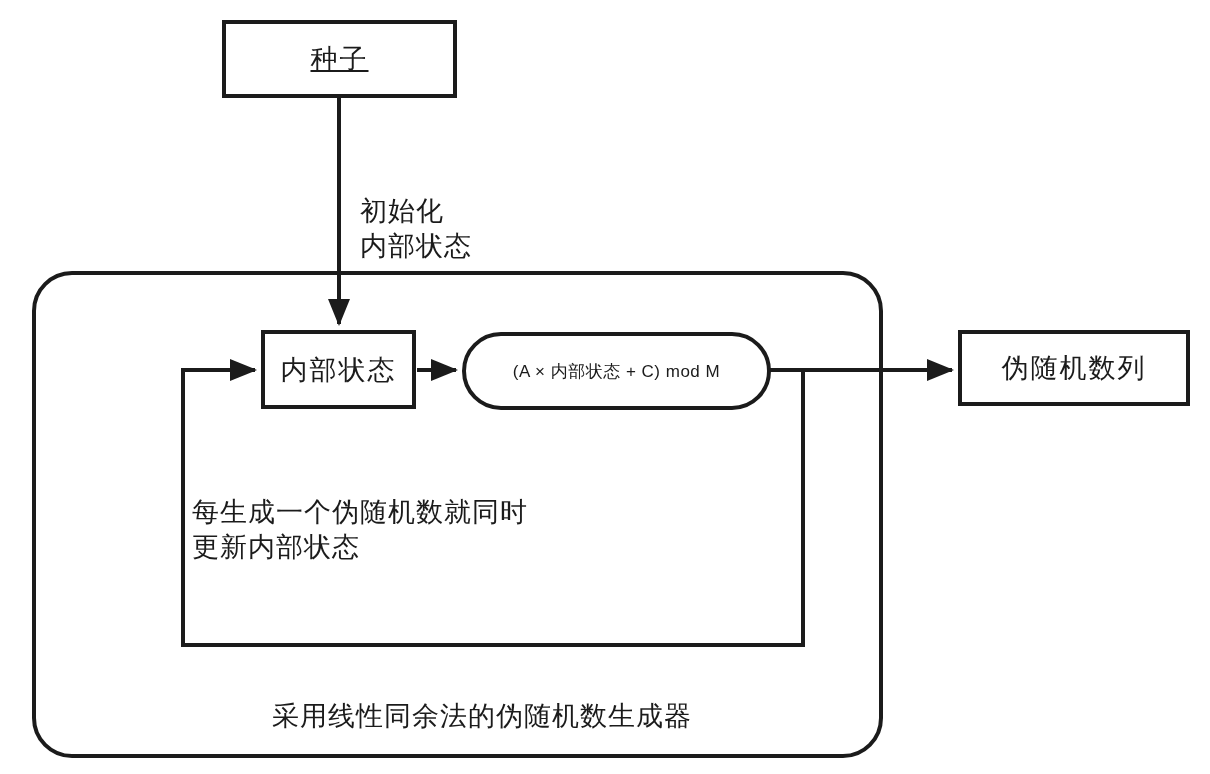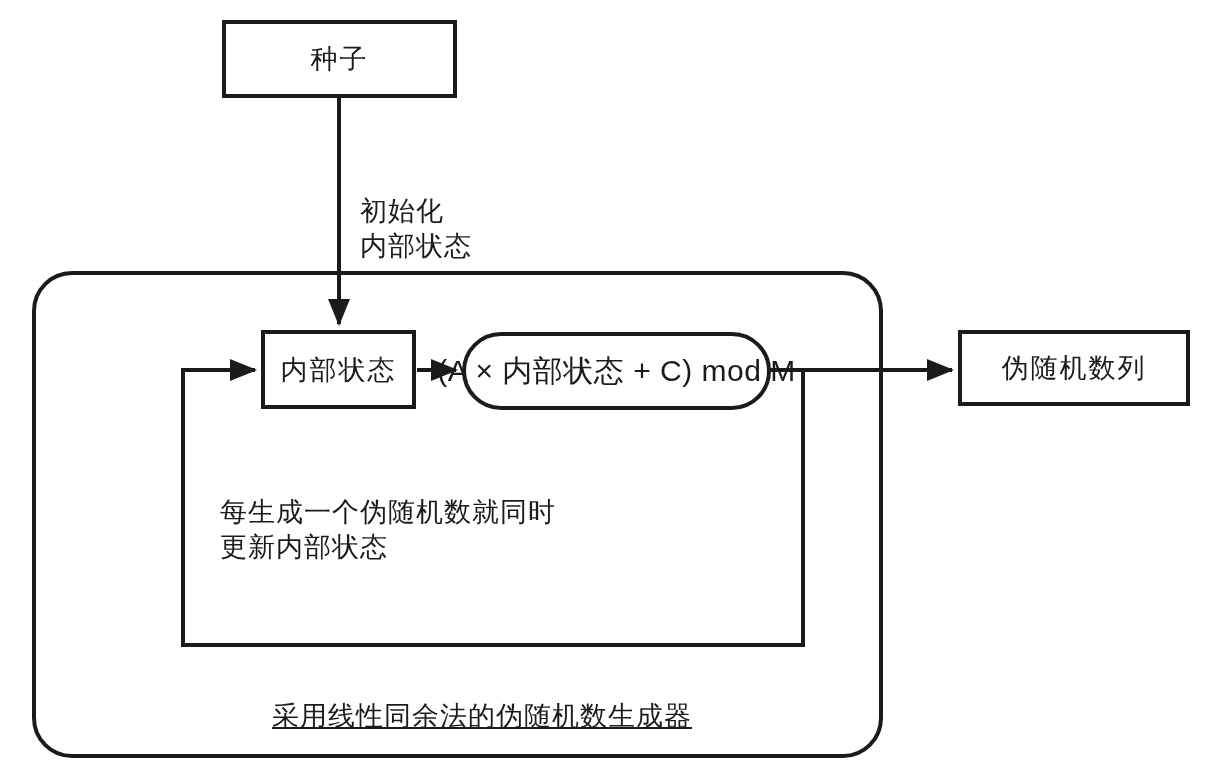--- a/index.html
+++ b/index.html
@@ -28,26 +28,26 @@
     box-sizing: border-box;
     border: 4px solid #1b1b1b;
     background: #ffffff;
     display: flex;
     align-items: center;
     justify-content: center;
     font-size: 27px;
     letter-spacing: 2px;
     white-space: nowrap;
   }
-  .seed-box   { left: 222px; top: 20px;  width: 235px; height: 78px; }
+  .seed-box   { left: 222px; top: 20px;  width: 235px; height: 78px; text-decoration: underline; }
   .state-box  { left: 261px; top: 330px; width: 155px; height: 79px; z-index: 3; }
   .formula-pill {
     left: 462px; top: 332px; width: 309px; height: 78px;
     border-radius: 39px; z-index: 3;
-    font-size: 30px; letter-spacing: 0.5px;
+    font-size: 17px; letter-spacing: 0.5px;
   }
   .output-box { left: 958px; top: 330px; width: 232px; height: 76px; }
   .generator-container {
     position: absolute;
     box-sizing: border-box;
     left: 32px; top: 271px;
     width: 851px; height: 487px;
     border: 4px solid #1b1b1b;
     border-radius: 40px;
     background: transparent;
@@ -55,29 +55,28 @@
   }
   .annotation {
     position: absolute;
     white-space: pre-line;
     font-size: 27px;
     line-height: 35px;
     letter-spacing: 1px;
     z-index: 4;
   }
   .init-label { left: 360px; top: 148px; margin-top: 46px; }
-  .loop-note  { left: 192px; top: 495px; margin-left: 28px; }
+  .loop-note  { left: 192px; top: 495px; }
   .container-caption {
     position: absolute;
     left: 232px; top: 698px; width: 500px;
     text-align: center;
     font-size: 27px;
     letter-spacing: 1px;
     z-index: 4;
-    text-decoration: underline;
   }
 </style>
 </head>
 <body>
 
 <div class="stage">
 
   <svg class="wires" viewBox="0 0 1210 774" xmlns="http://www.w3.org/2000/svg">
     <defs>
       <marker id="arrow" markerUnits="userSpaceOnUse" markerWidth="28" markerHeight="22" refX="25" refY="11" orient="auto">

